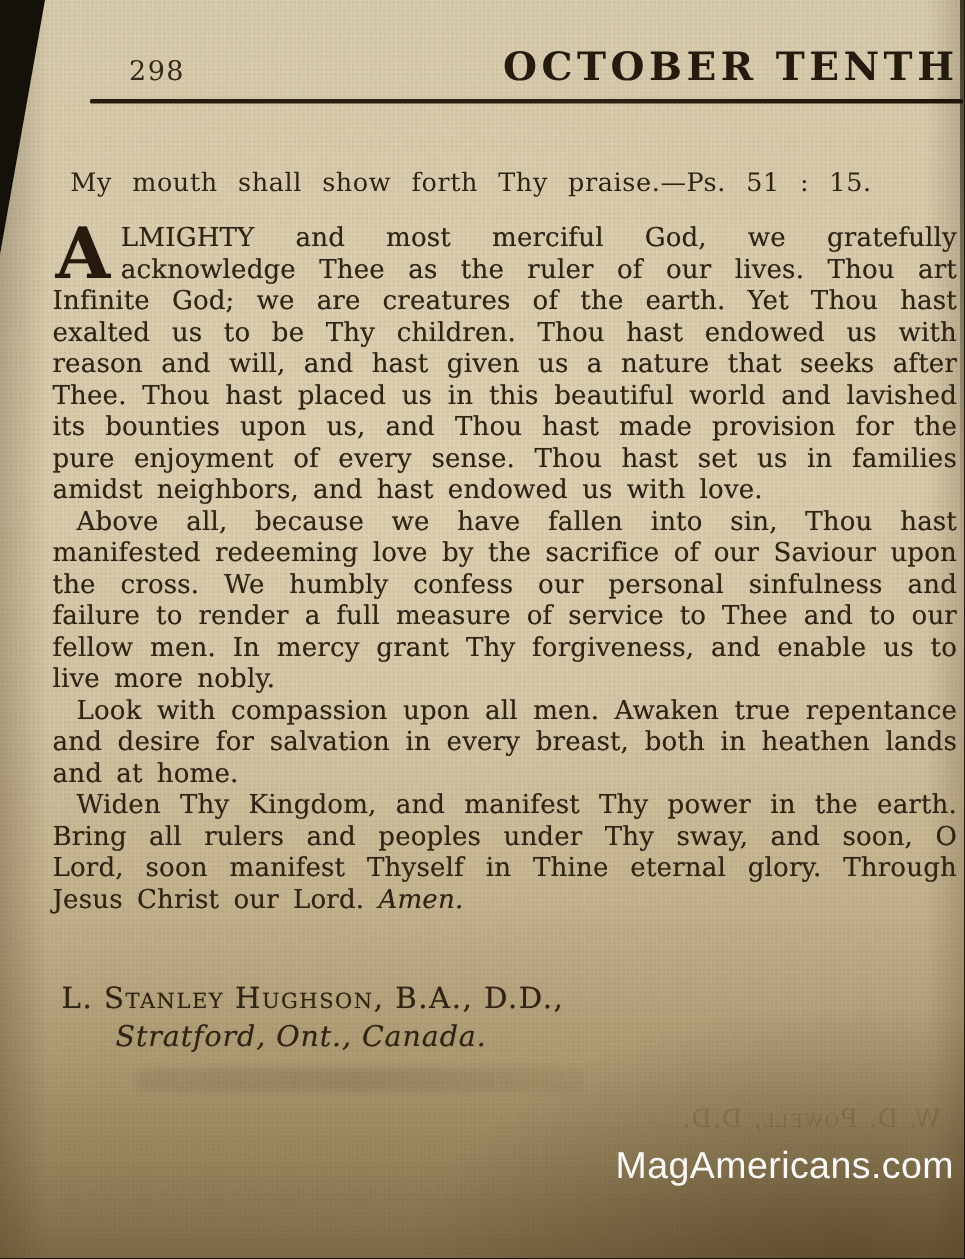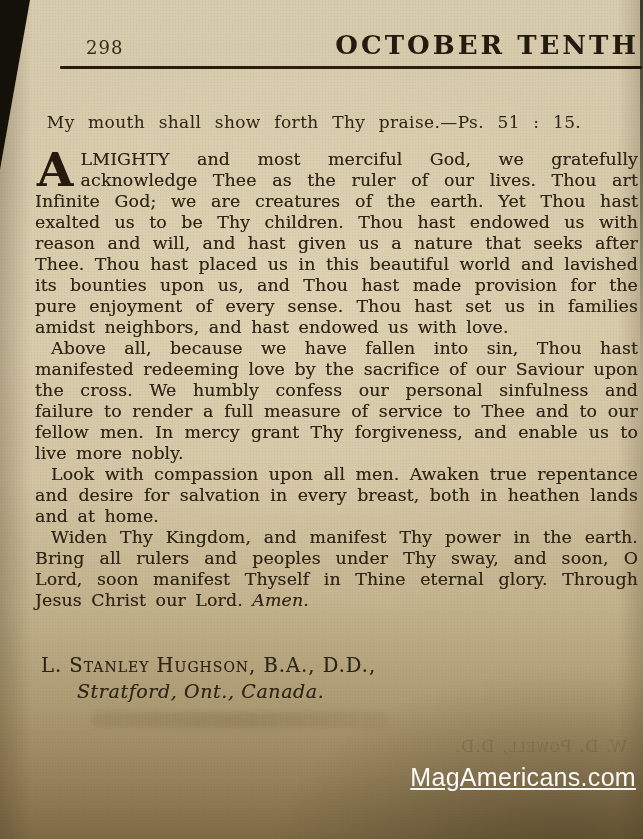--- a/index.html
+++ b/index.html
@@ -140,21 +140,20 @@
 
   .watermark {
     position: absolute;
     top: 763px;
     right: 7px;
     font-family: "Liberation Sans", sans-serif;
     font-size: 25px;
     letter-spacing: 0.3px;
     color: #ffffff;
     opacity: 0.96;
-    text-decoration: underline;
   }
 </style>
 </head>
 <body>
 
 <div class="photo">
   <div class="page">
 
     <div class="page-head">
       <span class="page-number">298</span>

